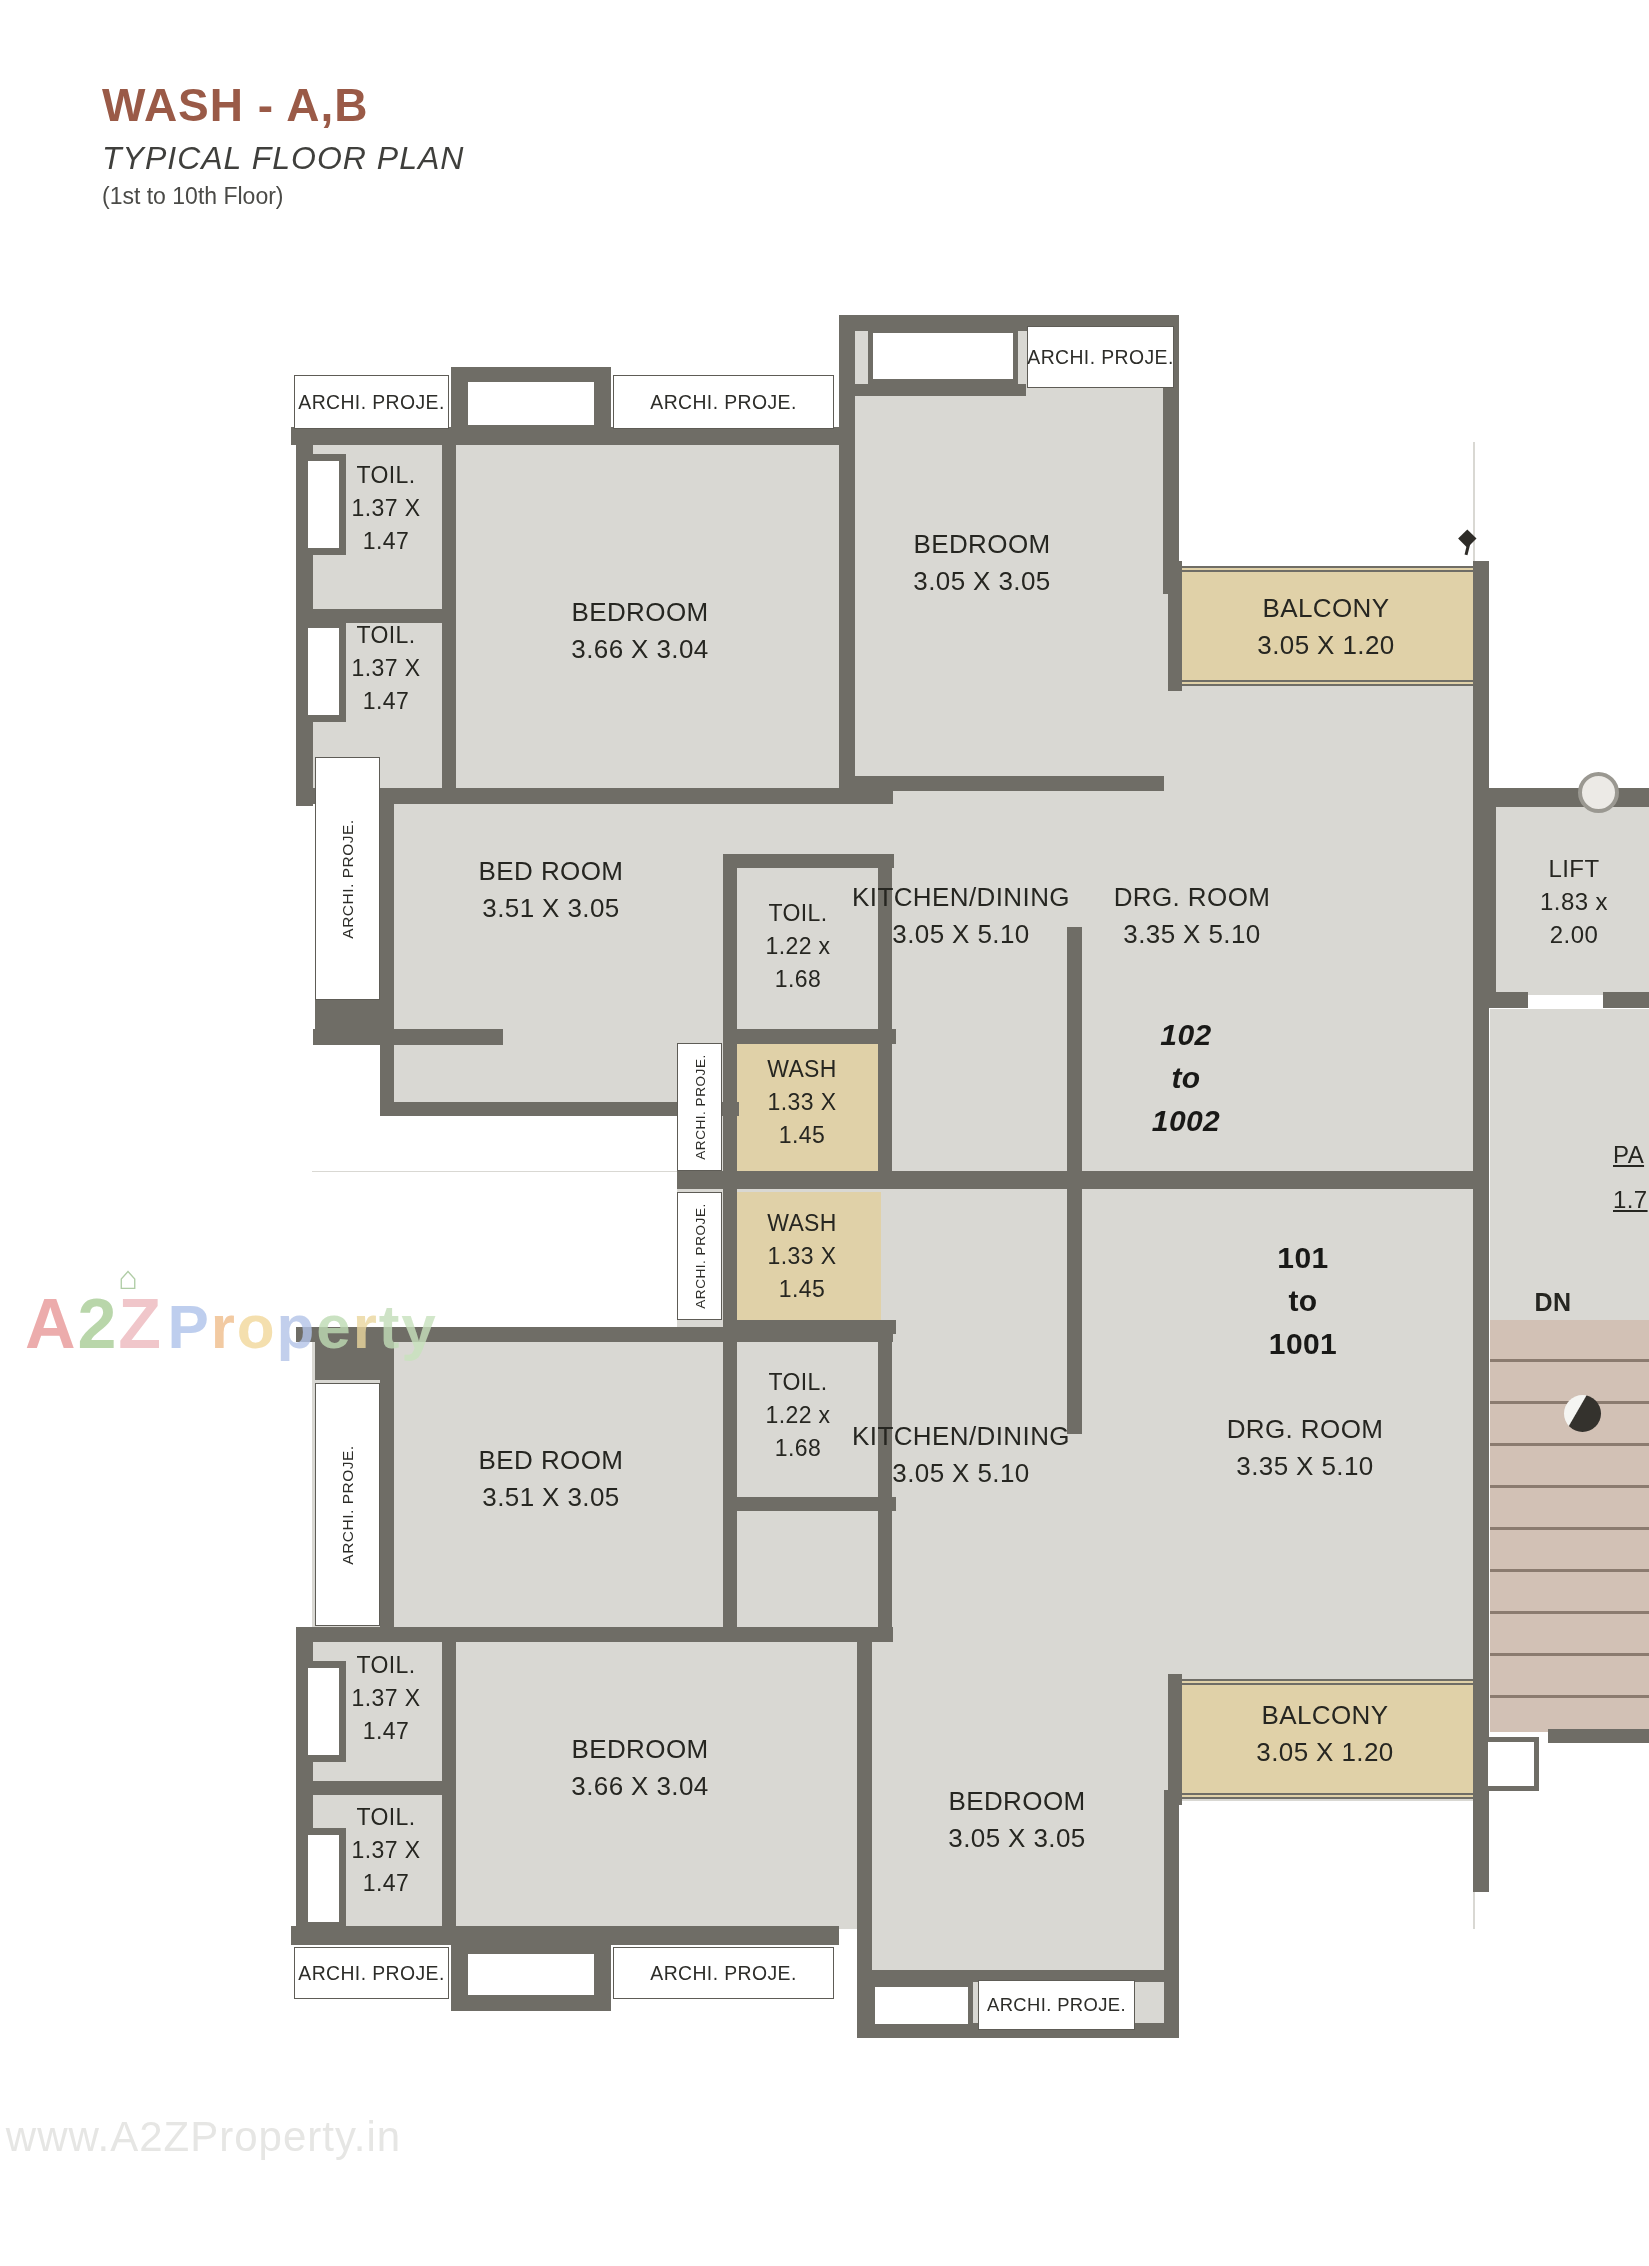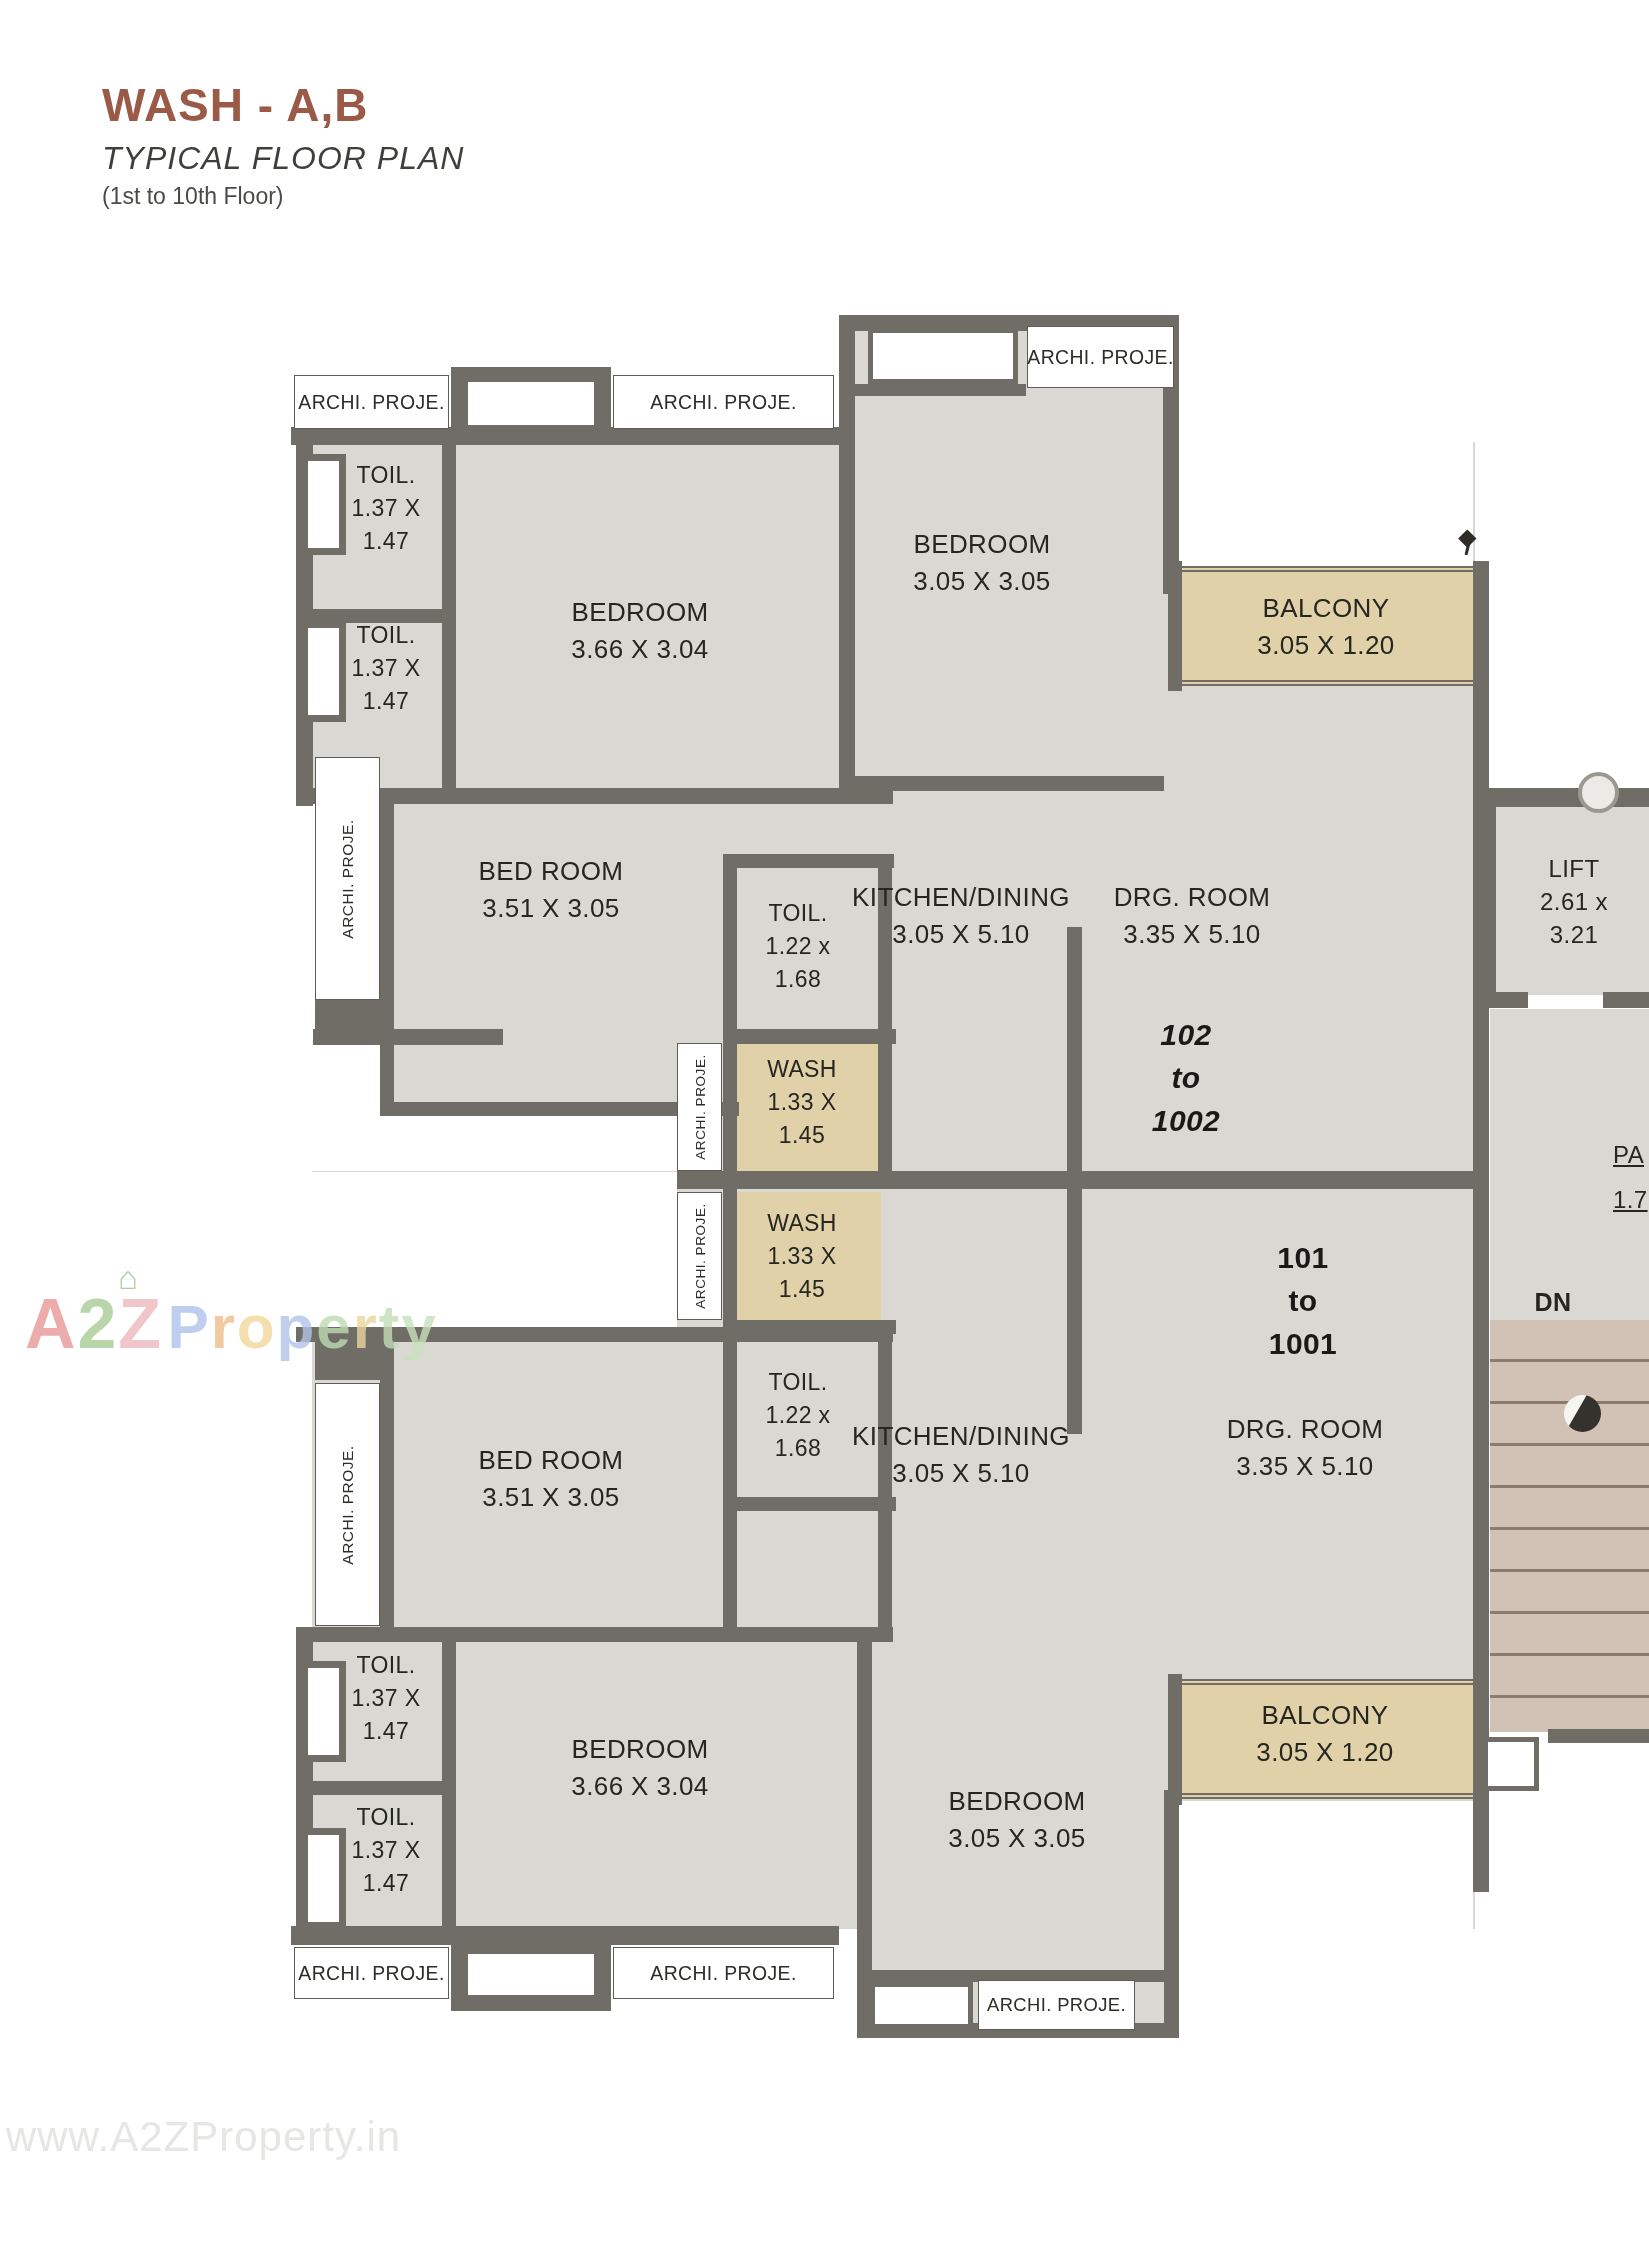--- a/index.html
+++ b/index.html
@@ -207,22 +207,22 @@
       <div>to</div>
       <div>1002</div>
   </div>
   <div class="rlabel lg" style="left:1326px;top:627px;">
     <div>BALCONY</div>
       <div>3.05 X 1.20</div>
   </div>
 
   <div class="rlabel" style="left:1574px;top:901px;font-size:24px;">
     <div>LIFT</div>
-      <div>2.61 x</div>
-      <div>3.21</div>
+      <div>1.83 x</div>
+      <div>2.00</div>
   </div>
   <div class="rlabel left" style="left:1613px;top:1177px;font-size:24px;line-height:45px;">
     <div>PA</div>
       <div>1.7</div>
   </div>
   <div class="rlabel" style="left:1553px;top:1302px;font-weight:bold;font-size:25px;">DN</div>
 
   <div class="rlabel lg" style="left:961px;top:1455px;">
     <div>KITCHEN/DINING</div>
       <div>3.05 X 5.10</div>

